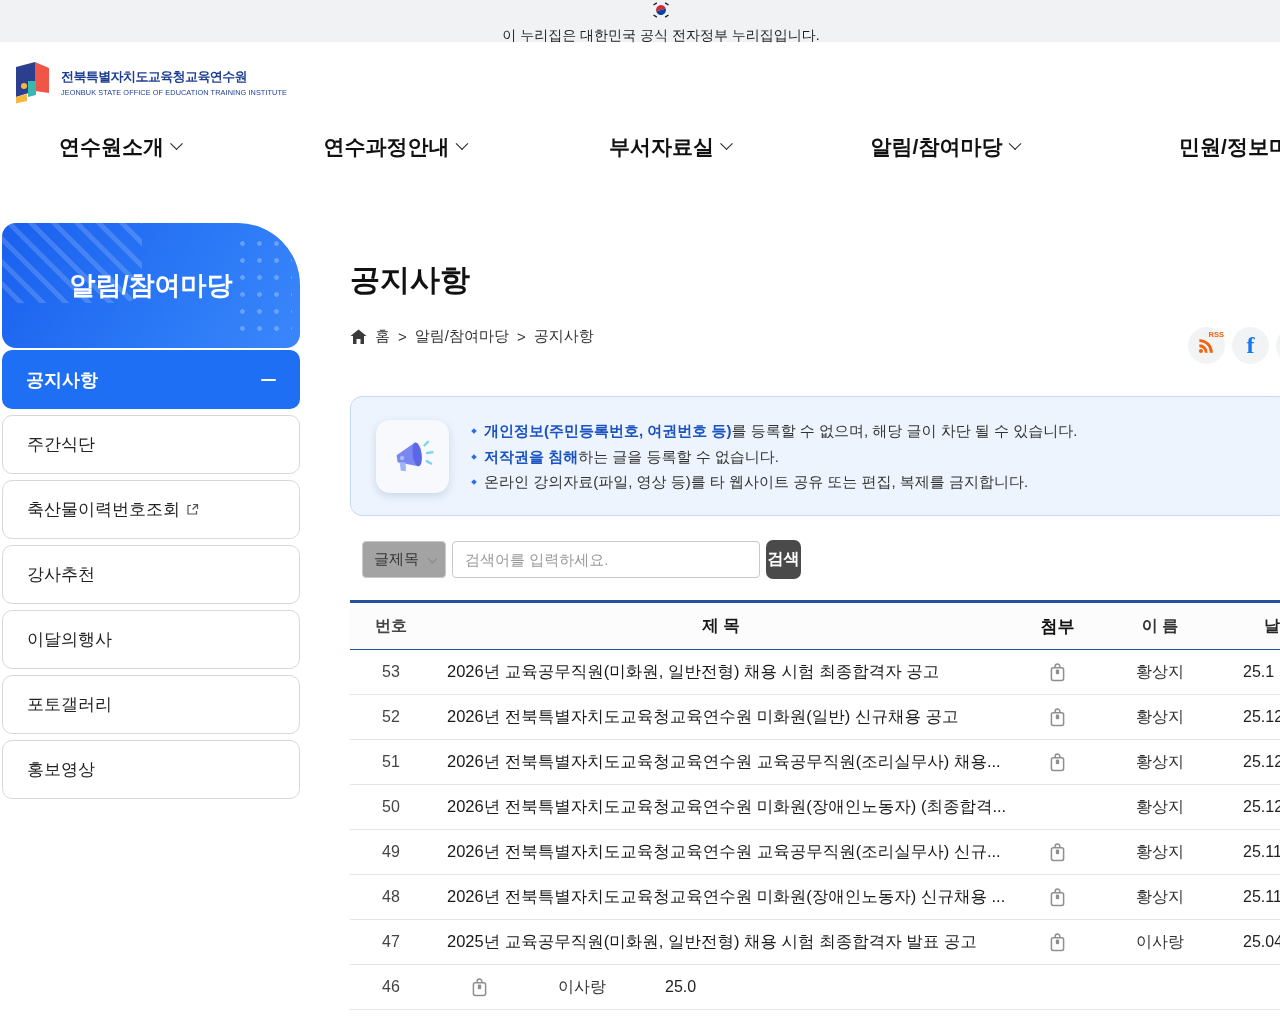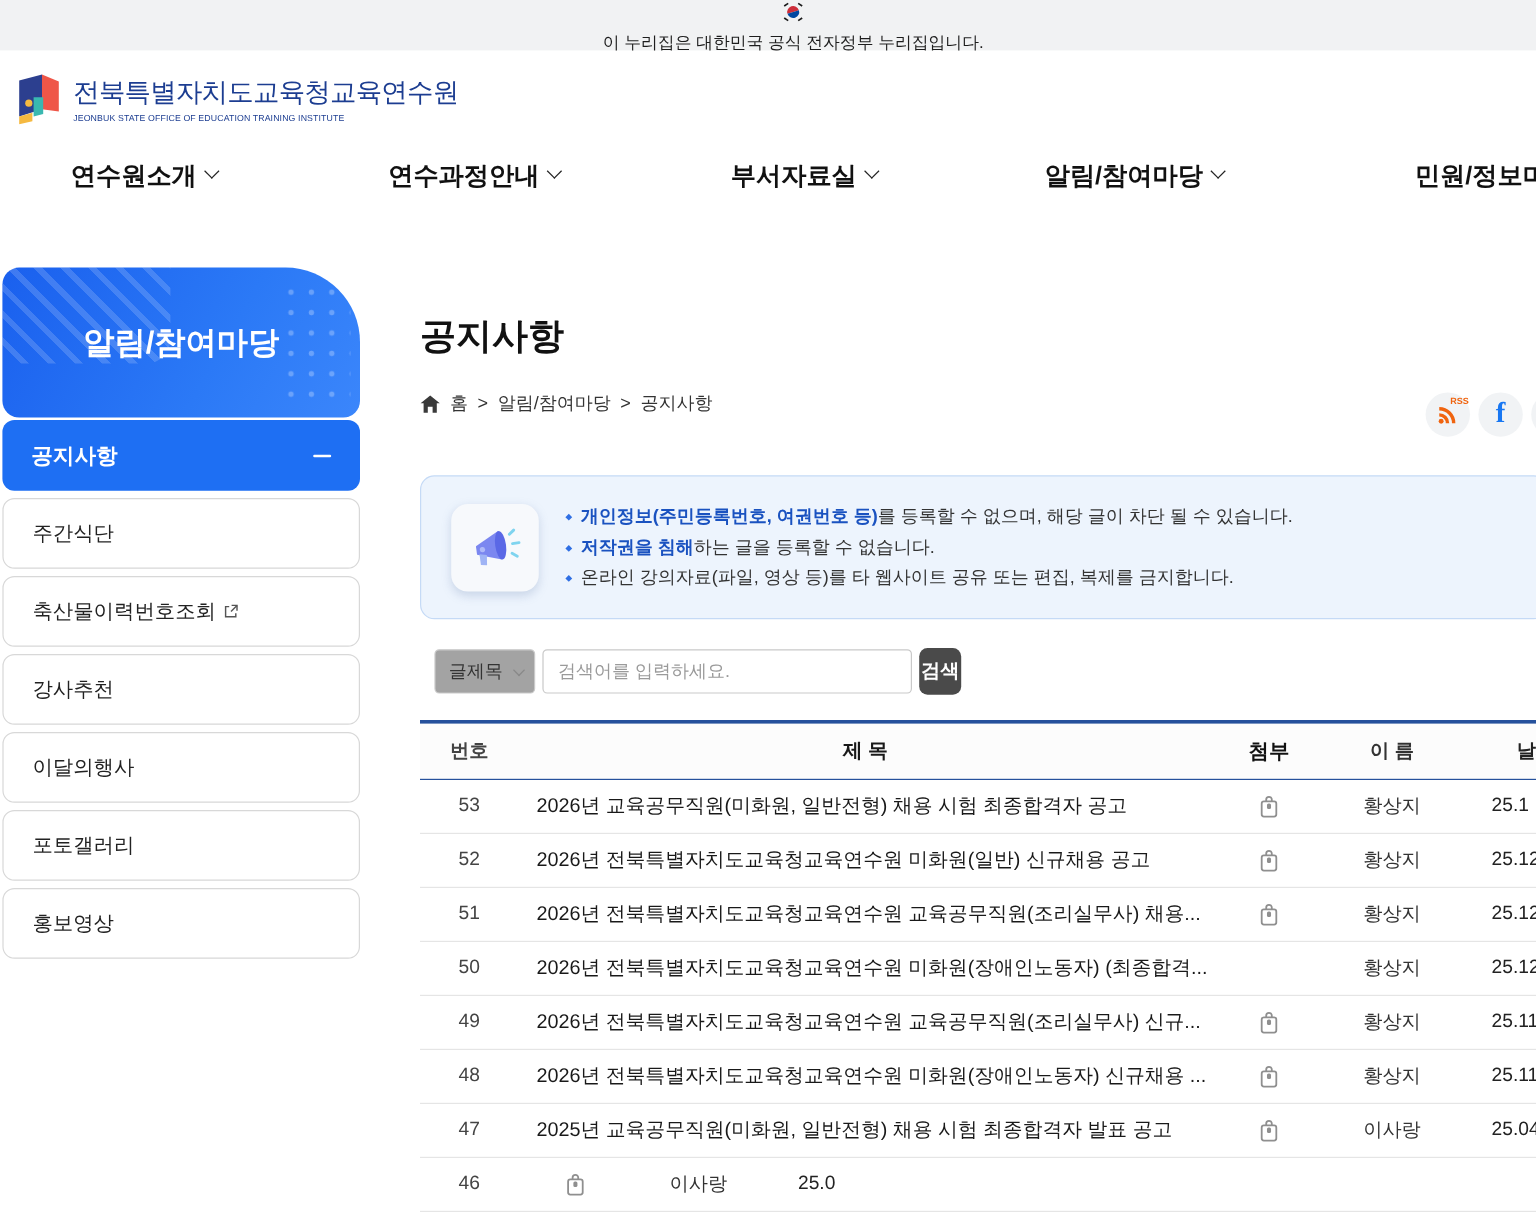--- a/index.html
+++ b/index.html
@@ -6,21 +6,21 @@
   html,body { width:1280px; height:1024px; overflow:hidden; background:#fff;
     font-family:"Liberation Sans","DejaVu Sans",sans-serif; }
 
   
   .gov-banner { position:absolute; top:0; left:0; width:1280px; height:42px;
     background:#f1f2f3; display:flex; align-items:center; padding-left:42px;
     font-size:14px; color:#1d1d1d; gap:7px;flex-direction:column; }
 
   
   .logo-wrap { position:absolute; top:60px; left:12px; display:flex; align-items:center; gap:9px; }
-  .logo-kr { font-size:22px; font-weight:normal; color:#1c3d91; letter-spacing:-0.6px; }
+  .logo-kr { font-size:13px; font-weight:bold; color:#1c3d91; letter-spacing:-0.6px; }
   .logo-en { font-size:7.3px; color:#1c3d91; letter-spacing:0.1px; margin-top:2px; }
 
   
   .nav { position:absolute; top:115px; left:0; width:1280px; height:64px; }
   .nav-item { position:absolute; top:0; transform:translateX(-50%); line-height:64px;
     font-size:21px; font-weight:600; color:#111; white-space:nowrap; cursor:pointer; }
   .chev { display:inline-block; width:9px; height:9px; border-right:1.6px solid #222;
     border-bottom:1.6px solid #222; transform:rotate(45deg) translate(-2px,-2px);
     margin-left:8px; margin-bottom:3px; }
 

